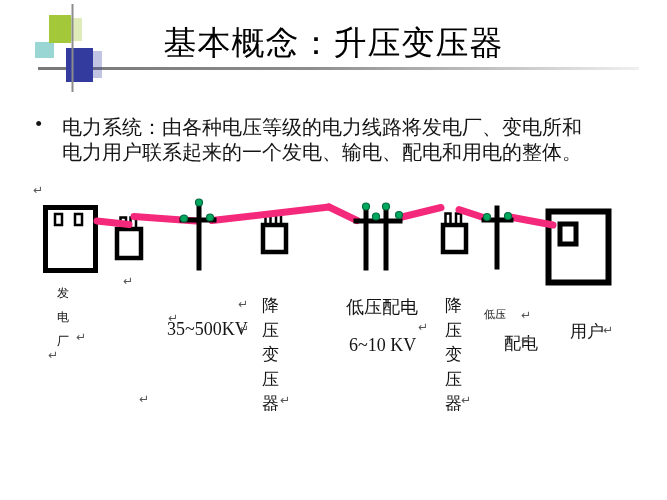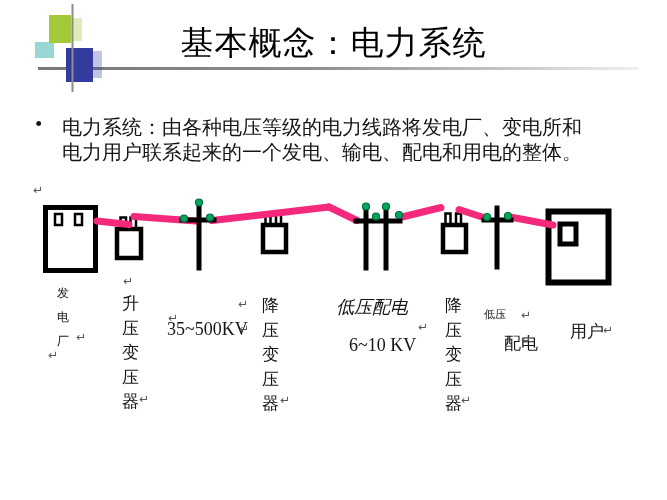--- a/index.html
+++ b/index.html
@@ -16,21 +16,21 @@
   .vlabel{position:absolute;width:20px;font-size:17px;line-height:24.5px;color:#141414;word-break:break-all;}
   .hlabel{position:absolute;white-space:nowrap;color:#141414;font-size:18px;}
   .pmark{position:absolute;font-size:12px;color:#555;
          font-family:"DejaVu Sans","Liberation Sans",sans-serif;}
 </style>
 </head>
 <body>
 
 <div class="stage">
 
-  <div class="title">基本概念：电力系统</div>
+  <div class="title">基本概念：升压变压器</div>
   <div class="divider"></div>
 
   <span class="bullet-dot">•</span>
   <div class="body-line" id="bl1">电力系统：由各种电压等级的电力线路将发电厂、变电所和</div>
   <div class="body-line" id="bl2">电力用户联系起来的一个发电、输电、配电和用电的整体。</div>
 
   <svg class="diagram-svg" viewBox="0 0 667 500">
 
     <g>
       <rect x="35" y="42" width="19" height="16" opacity="0.9" fill="#8FD2CF"></rect>
@@ -89,24 +89,23 @@
       <circle cx="366" cy="206.5" r="3.5"></circle>
       <circle cx="386" cy="206.5" r="3.5"></circle>
       <circle cx="376" cy="216.5" r="3.5"></circle>
       <circle cx="399" cy="215" r="3.5"></circle>
       <circle cx="487" cy="217" r="3.5"></circle>
       <circle cx="508" cy="216" r="3.5"></circle>
     </g>
   </svg>
 
   <div class="vlabel" style="left:57px;top:281px;font-size:12px;line-height:24px;">发电厂</div>
-  <div class="vlabel" style="left:122px;top:292px;">升压变压器</div>
   <div class="hlabel" style="left:167px;top:319px;text-align:right;">35~500KV</div>
   <div class="vlabel" style="left:262px;top:294px;">降压变压器</div>
-  <div class="hlabel" style="left:336px;top:295px;font-style:italic;">低压配电</div>
+  <div class="hlabel" style="left:346px;top:295px;">低压配电</div>
   <div class="hlabel" style="left:349px;top:318px;margin-top:17px;">6~10 KV</div>
   <div class="vlabel" style="left:445px;top:294px;">降压变压器</div>
   <div class="hlabel" style="left:484px;top:307px;font-size:11px;">低压</div>
   <div class="hlabel" style="left:504px;top:332px;font-size:17px;">配电</div>
   <div class="hlabel" style="left:570px;top:320px;font-size:17px;">用户</div>
 
   <span class="pmark" style="left:33px;top:183px;">↵</span>
   <span class="pmark" style="left:76px;top:330px;">↵</span>
   <span class="pmark" style="left:48px;top:348px;">↵</span>
   <span class="pmark" style="left:123px;top:274px;">↵</span>

